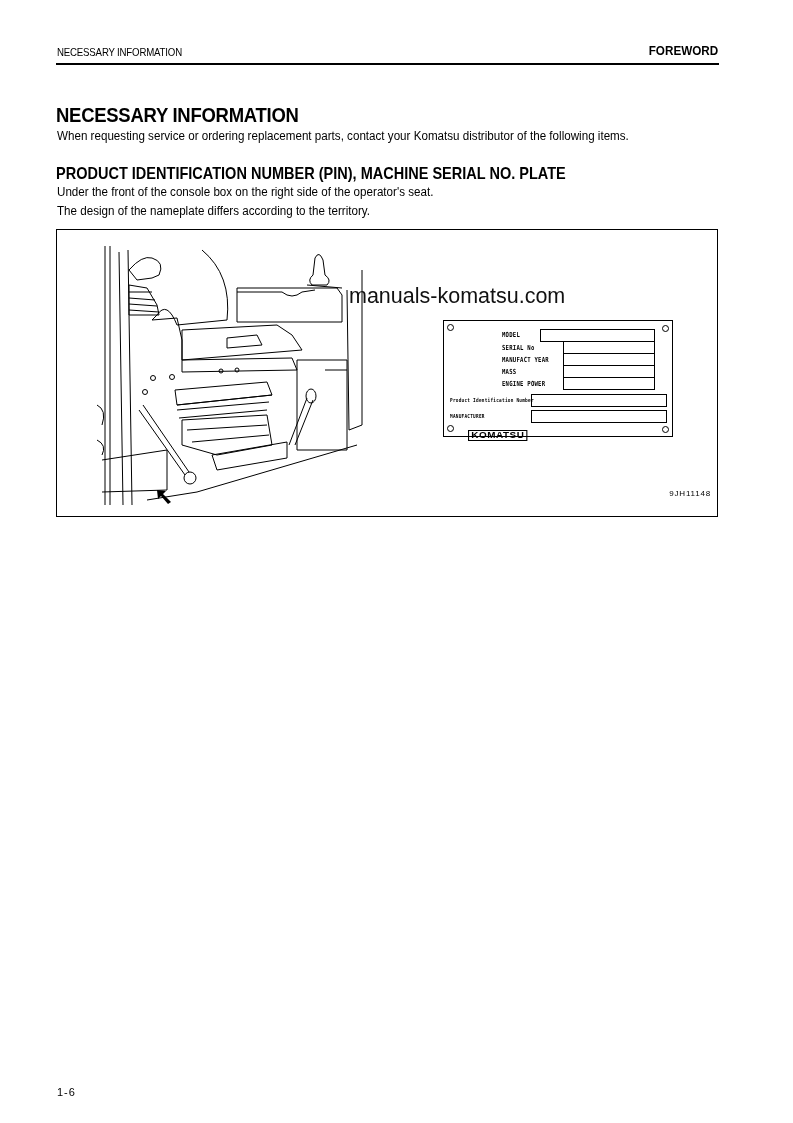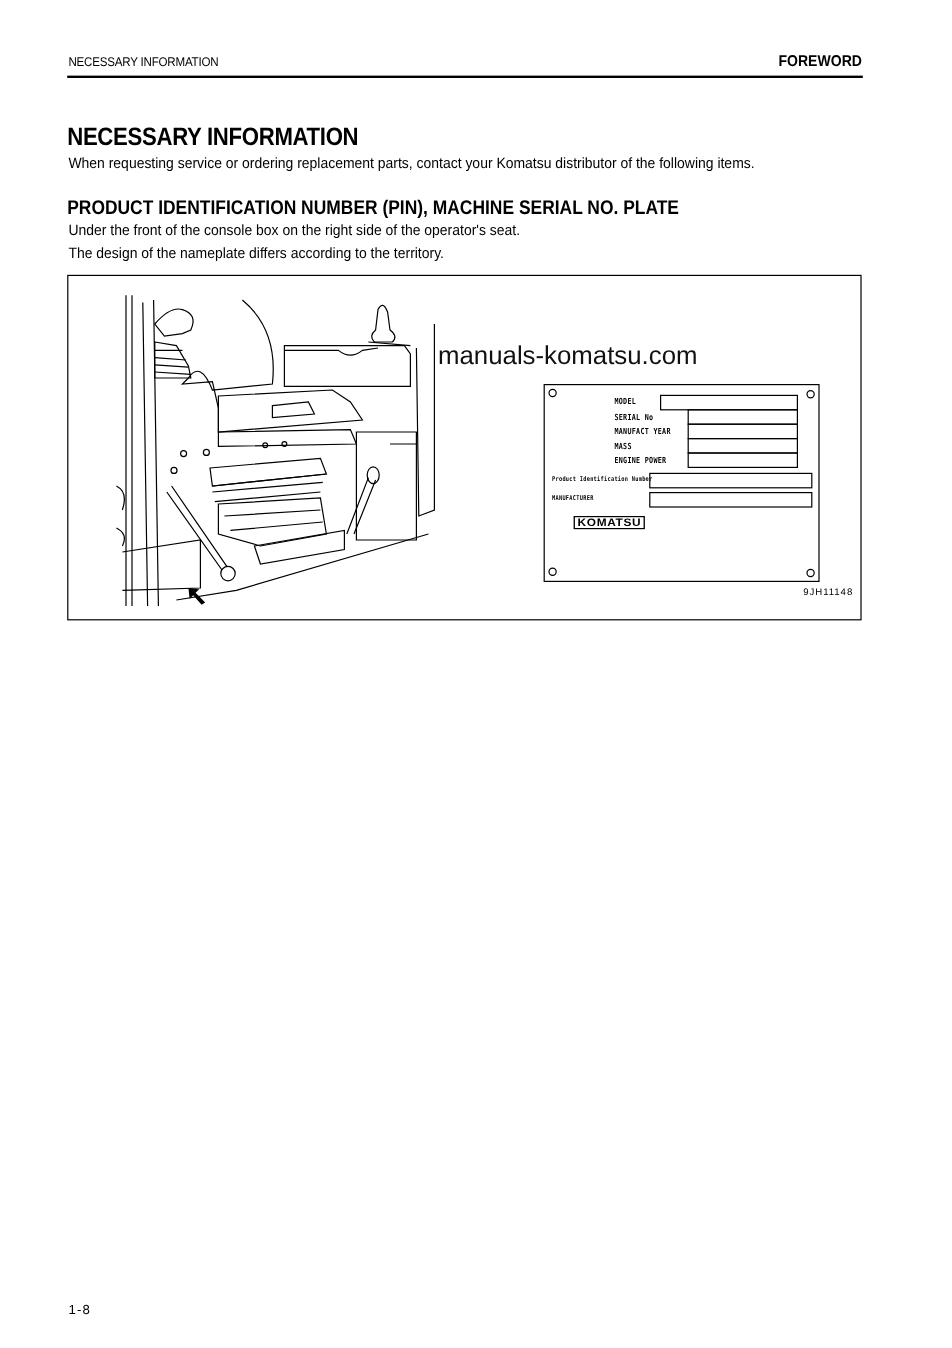--- a/index.html
+++ b/index.html
@@ -7,22 +7,22 @@
   .hdr-left { position: absolute; left: 57px; top: 46px; font-size: 10.5px; transform: scaleX(0.92); transform-origin: left top; letter-spacing: -0.2px; }
   .hdr-right { position: absolute; right: 75px; top: 43px; font-size: 13px; font-weight: bold; transform: scaleX(0.9); transform-origin: right top; }
   .hdr-rule { position: absolute; left: 56px; top: 63px; width: 663px; height: 2px; background: #000; }
   .h1 { position: absolute; left: 56px; top: 103px; font-size: 21px; font-weight: bold; transform: scaleX(0.88); transform-origin: left top; letter-spacing: -0.3px; }
   .p1 { position: absolute; left: 57px; top: 129px; font-size: 12.5px; transform: scaleX(0.93); transform-origin: left top; white-space: nowrap; }
   .h2 { position: absolute; left: 56px; top: 164px; font-size: 16.5px; font-weight: bold; transform: scaleX(0.88); transform-origin: left top; white-space: nowrap; }
   .p2 { position: absolute; left: 57px; top: 185px; font-size: 12.5px; transform: scaleX(0.93); transform-origin: left top; white-space: nowrap; }
   .p3 { position: absolute; left: 57px; top: 204px; font-size: 12.5px; transform: scaleX(0.93); transform-origin: left top; white-space: nowrap; }
   .figure { position: absolute; left: 56px; top: 229px; width: 662px; height: 288px; border: 1px solid #000; box-sizing: border-box; }
   .illus { position: absolute; left: 0; top: 0; }
-  .watermark { position: absolute; left: 308px; top: 54px; font-size: 21.5px; color: #111; white-space: nowrap; }
-  .plate { position: absolute; left: 396px; top: 90px; width: 230px; height: 165px; border: 1px solid #000; box-sizing: border-box; }
+  .watermark { position: absolute; left: 292px; top: 54px; font-size: 21.5px; color: #111; white-space: nowrap; }
+  .plate { position: absolute; left: 386px; top: 90px; width: 230px; height: 117px; border: 1px solid #000; box-sizing: border-box; }
   .hole { position: absolute; width: 5px; height: 5px; border: 1px solid #000; border-radius: 50%; }
   .plabel { position: absolute; font-family: "DejaVu Sans Mono", monospace; font-size: 7px; font-weight: bold; transform: scaleX(0.8); transform-origin: left top; white-space: nowrap; letter-spacing: 0.3px; }
   .pbox { position: absolute; border: 1px solid #000; box-sizing: border-box; height: 13px; }
   .logo { position: absolute; left: 24px; top: 109px; font-size: 9px; font-weight: bold; letter-spacing: 0.5px; border: 1px solid #000; padding: 0 2px; line-height: 9px; transform: scaleX(1.1); transform-origin: left top; }
   .figid { position: absolute; right: 6px; bottom: 18px; font-size: 8px; letter-spacing: 0.8px; }
   .pagenum { position: absolute; left: 57px; top: 1086px; font-size: 11px; letter-spacing: 1px; }
 </style>
 </head>
 <body>
 
@@ -116,13 +116,13 @@
 
     <div class="plabel" style="left:6px;top:92px;font-size:5.5px;">MANUFACTURER</div>
     <div class="pbox" style="left:87px;top:89px;width:136px;"></div>
 
     <div class="logo">KOMATSU</div>
   </div>
 
   <div class="figid">9JH11148</div>
 </div>
 
-<div class="pagenum">1-8</div>
+<div class="pagenum">1-6</div>
 
 </body></html>

